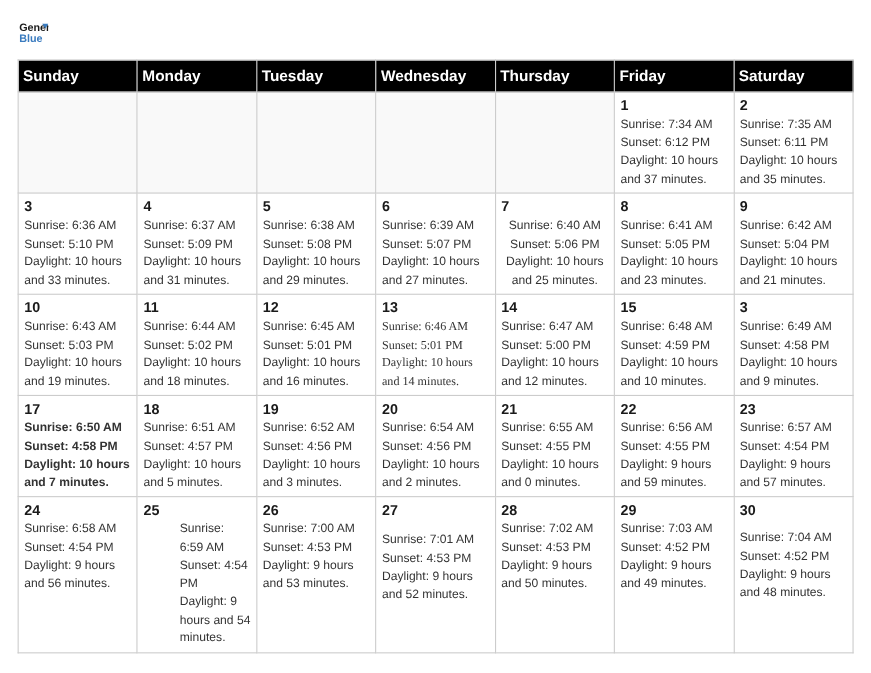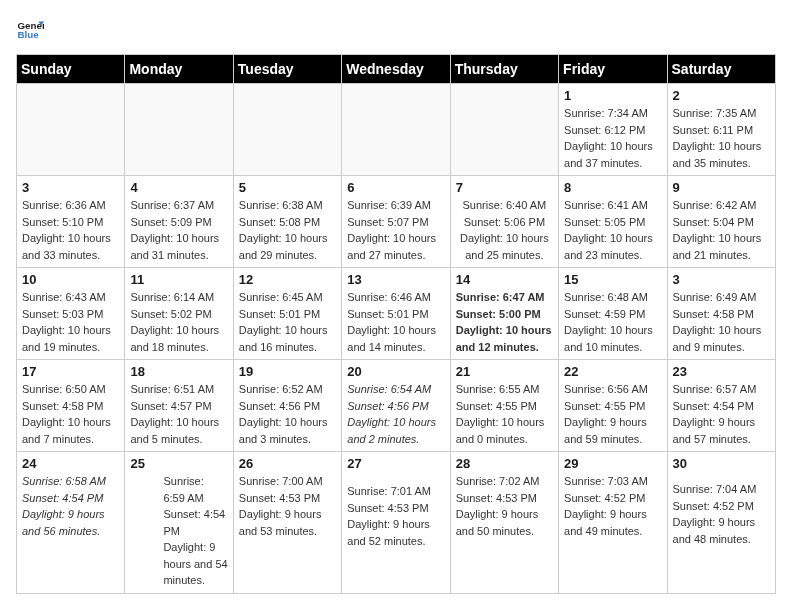--- a/index.html
+++ b/index.html
@@ -170,77 +170,77 @@
       </tr>
       <tr>
         <td>
           <span class="day-num">10</span>
           <div class="day-detail" style="white-space: pre-line;">Sunrise: 6:43 AM
 Sunset: 5:03 PM
 Daylight: 10 hours and 19 minutes.</div>
         </td>
         <td>
           <span class="day-num">11</span>
-          <div class="day-detail" style="white-space: pre-line;">Sunrise: 6:14 AM
+          <div class="day-detail" style="white-space: pre-line;">Sunrise: 6:44 AM
 Sunset: 5:02 PM
 Daylight: 10 hours and 18 minutes.</div>
         </td>
         <td>
           <span class="day-num">12</span>
           <div class="day-detail" style="white-space: pre-line;">Sunrise: 6:45 AM
 Sunset: 5:01 PM
 Daylight: 10 hours and 16 minutes.</div>
         </td>
         <td>
           <span class="day-num">13</span>
-          <div class="day-detail" style="white-space: pre-line;">Sunrise: 6:46 AM
+          <div class="day-detail" style="white-space: pre-line; font-family: Liberation Serif, serif;">Sunrise: 6:46 AM
 Sunset: 5:01 PM
 Daylight: 10 hours and 14 minutes.</div>
         </td>
         <td>
           <span class="day-num">14</span>
-          <div class="day-detail" style="white-space: pre-line; font-weight: bold;">Sunrise: 6:47 AM
+          <div class="day-detail" style="white-space: pre-line;">Sunrise: 6:47 AM
 Sunset: 5:00 PM
 Daylight: 10 hours and 12 minutes.</div>
         </td>
         <td>
           <span class="day-num">15</span>
           <div class="day-detail" style="white-space: pre-line;">Sunrise: 6:48 AM
 Sunset: 4:59 PM
 Daylight: 10 hours and 10 minutes.</div>
         </td>
         <td>
           <span class="day-num">3</span>
           <div class="day-detail" style="white-space: pre-line;">Sunrise: 6:49 AM
 Sunset: 4:58 PM
 Daylight: 10 hours and 9 minutes.</div>
         </td>
       </tr>
       <tr>
         <td>
           <span class="day-num">17</span>
-          <div class="day-detail" style="white-space: pre-line;">Sunrise: 6:50 AM
+          <div class="day-detail" style="white-space: pre-line; font-weight: bold;">Sunrise: 6:50 AM
 Sunset: 4:58 PM
 Daylight: 10 hours and 7 minutes.</div>
         </td>
         <td>
           <span class="day-num">18</span>
           <div class="day-detail" style="white-space: pre-line;">Sunrise: 6:51 AM
 Sunset: 4:57 PM
 Daylight: 10 hours and 5 minutes.</div>
         </td>
         <td>
           <span class="day-num">19</span>
           <div class="day-detail" style="white-space: pre-line;">Sunrise: 6:52 AM
 Sunset: 4:56 PM
 Daylight: 10 hours and 3 minutes.</div>
         </td>
         <td>
           <span class="day-num">20</span>
-          <div class="day-detail" style="white-space: pre-line; font-style: italic;">Sunrise: 6:54 AM
+          <div class="day-detail" style="white-space: pre-line;">Sunrise: 6:54 AM
 Sunset: 4:56 PM
 Daylight: 10 hours and 2 minutes.</div>
         </td>
         <td>
           <span class="day-num">21</span>
           <div class="day-detail" style="white-space: pre-line;">Sunrise: 6:55 AM
 Sunset: 4:55 PM
 Daylight: 10 hours and 0 minutes.</div>
         </td>
         <td>
@@ -252,21 +252,21 @@
         <td>
           <span class="day-num">23</span>
           <div class="day-detail" style="white-space: pre-line;">Sunrise: 6:57 AM
 Sunset: 4:54 PM
 Daylight: 9 hours and 57 minutes.</div>
         </td>
       </tr>
       <tr>
         <td>
           <span class="day-num">24</span>
-          <div class="day-detail" style="white-space: pre-line; font-style: italic;">Sunrise: 6:58 AM
+          <div class="day-detail" style="white-space: pre-line;">Sunrise: 6:58 AM
 Sunset: 4:54 PM
 Daylight: 9 hours and 56 minutes.</div>
         </td>
         <td>
           <span class="day-num">25</span>
           <div class="day-detail" style="white-space: pre-line; margin-left: 33px;">Sunrise: 6:59 AM
 Sunset: 4:54 PM
 Daylight: 9 hours and 54 minutes.</div>
         </td>
         <td>

